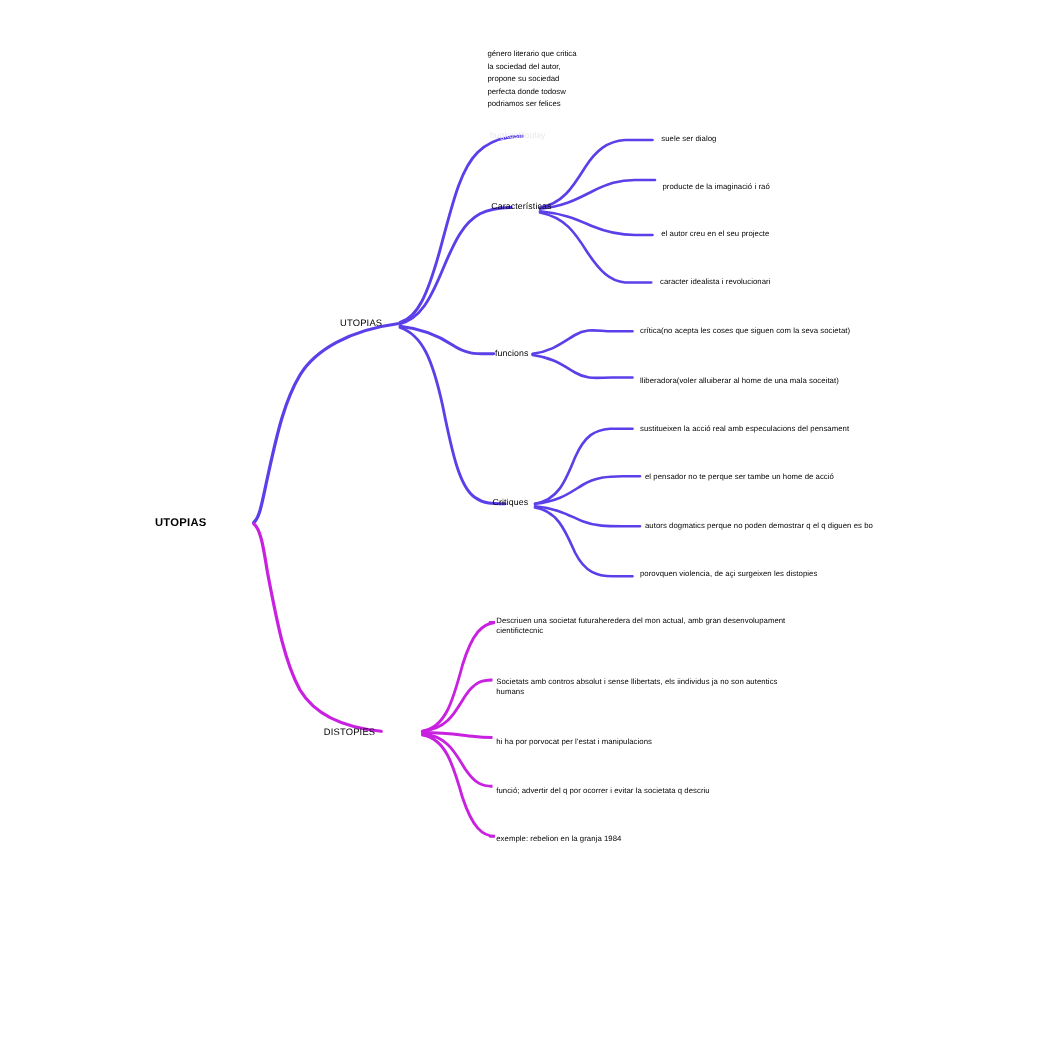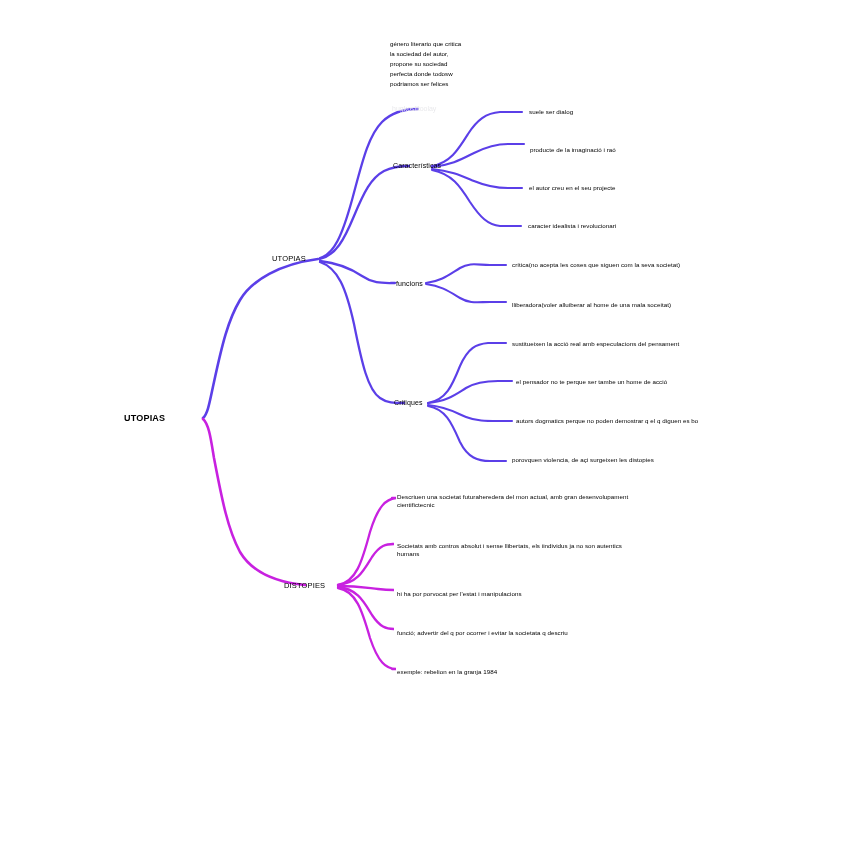--- a/index.html
+++ b/index.html
@@ -110,21 +110,21 @@
 propone su sociedad
 perfecta donde todosw
 podriamos ser felices</div>
 
   <div class="node faded-node" style="left:392px; top:105px;">hugkoslitoolay</div>
 
   <div class="node root-node" style="left:124px; top:413px;">UTOPIAS</div>
 
   <div class="node level1-node" style="left:272px; top:254px;">UTOPIAS</div>
 
-  <div class="node level1-node" style="left:284px; top:581px;">DISTOPIES</div>
+  <div class="node level1-node" style="left:259px; top:581px;">DISTOPIES</div>
 
   <div class="node level2-node" style="left:393px; top:162px;">Características</div>
   <div class="node level2-node" style="left:396px; top:280px;">funcions</div>
   <div class="node level2-node" style="left:394px; top:399px;">Critiques</div>
 
   <div class="node leaf-node" style="left:529px; top:108px;">suele ser dialog</div>
   <div class="node leaf-node" style="left:530px; top:146px;">producte de la imaginació i raó</div>
   <div class="node leaf-node" style="left:529px; top:184px;">el autor creu en el seu projecte</div>
   <div class="node leaf-node" style="left:528px; top:222px;">caracter idealista i revolucionari</div>
 

